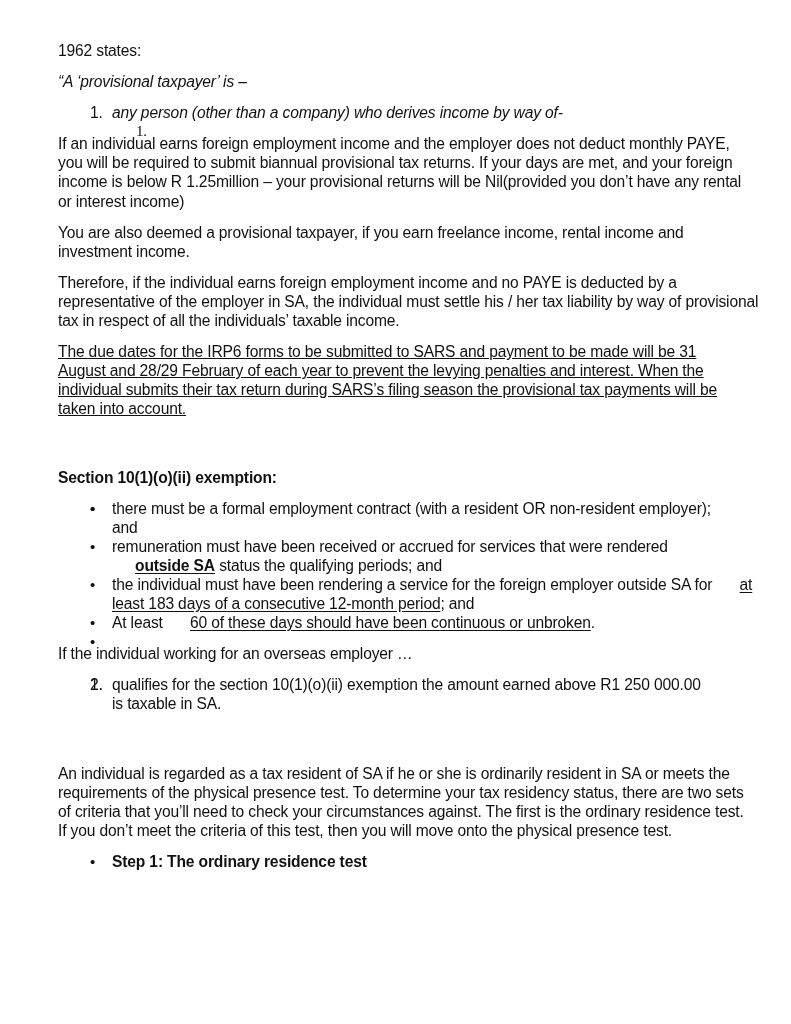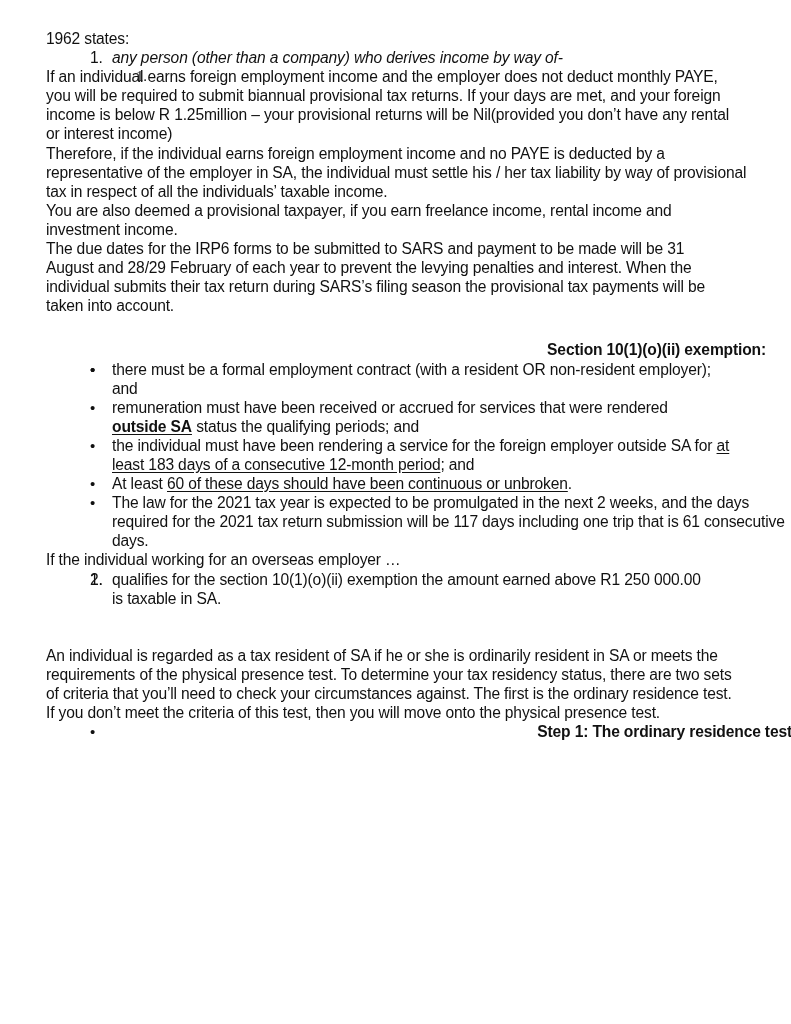--- a/index.html
+++ b/index.html
@@ -17,24 +17,24 @@
     }
     .page {
       position: absolute;
       left: 46px;
       top: 29px;
       width: 720px;
       font-size: 15.6px;
       line-height: 19.1px;
       letter-spacing: -0.15px;
     }
-    p { margin: 0; }
+    p { margin: 12px; }
     .italic { font-style: italic; }
-    .bold { font-weight: bold; text-align: right; }
-    .u { text-decoration: underline; text-underline-offset: 2px; }
+    .bold { font-weight: bold; }
+    .u { text-decoration: underline; text-underline-offset: 2px; margin-left: 23px; }
     .lvl1 {
       padding-left: 66px;
       position: relative;
     }
     .lvl1 .marker {
       position: absolute;
       left: 44px;
       top: 0;
     }
     .lvl1 .bullet {
@@ -56,32 +56,33 @@
       font-size: 15px;
     }
     .gap-xl { height: 25px; }
   </style>
 </head>
 <body>
 
 <div class="page">
 
   <p>1962 states:</p>
+  <p class="italic">“A ‘provisional taxpayer’ is –</p>
   <div class="lvl1 italic">
     <span class="marker" style="font-style:normal">1.</span>
     <span>any person (other than a company) who derives income by way of-</span>
   </div>
   <div class="lvl2 italic" style="width:520px;">
     <span class="marker">1.</span>
   </div>
 
   <p style="width:700px;">If an individual earns foreign employment income and the employer does not deduct monthly PAYE, you will be required to submit biannual provisional tax returns. If your days are met, and your foreign income is below R 1.25million – your provisional returns will be Nil(provided you don’t have any rental or interest income)</p>
+  <p style="width:702px;">You are also deemed a provisional taxpayer, if you earn freelance income, rental income and investment income.</p>
   <p style="width:702px;">Therefore, if the individual earns foreign employment income and no PAYE is deducted by a representative of the employer in SA, the individual must settle his / her tax liability by way of provisional tax in respect of all the individuals’ taxable income.</p>
-  <p style="width:702px;">You are also deemed a provisional taxpayer, if you earn freelance income, rental income and investment income.</p>
-  <p style="width:660px;">The due dates for the IRP6 forms to be submitted to SARS and payment to be made will be 31 August and 28/29 February of each year to prevent the levying penalties and interest.  When the individual submits their tax return during SARS’s filing season the provisional tax payments will be taken into account.</p>
+  <p style="width:660px;text-decoration:underline;">The due dates for the IRP6 forms to be submitted to SARS and payment to be made will be 31 August and 28/29 February of each year to prevent the levying penalties and interest.  When the individual submits their tax return during SARS’s filing season the provisional tax payments will be taken into account.</p>
 
   <div class="gap-xl"></div>
 
   <p class="bold">Section 10(1)(o)(ii) exemption:</p>
 
   <div class="lvl1">
     <span class="bullet">•</span>
   </div>
   <div class="lvl1" style="width:600px;">
     <span class="bullet">•</span>
@@ -94,21 +95,20 @@
   <div class="lvl1" style="width:650px;">
     <span class="bullet">•</span>
     <span>the individual must have been rendering a service for the foreign employer outside SA for </span><span class="u">at least 183 days of a consecutive 12-month period</span><span>; and</span>
   </div>
   <div class="lvl1">
     <span class="bullet">•</span>
     <span>At least </span><span class="u">60 of these days should have been continuous or unbroken</span><span>.</span>
   </div>
   <div class="lvl1" style="width:680px;">
     <span class="bullet">•</span>
-    <span>The law for the 2021 tax year is expected to be promulgated in the next 2 weeks, and the days required for the 2021 tax return submission will be 117 days including one trip that is 61 consecutive days.</span>
   </div>
 
   <p>If the individual working for an overseas employer …</p>
   <div class="lvl1" style="width:680px;">
     <span class="marker">1.</span>
   </div>
   <div class="lvl1" style="width:600px;">
     <span class="marker">2.</span>
     <span>qualifies for the section 10(1)(o)(ii) exemption the amount earned above R1 250 000.00 is taxable in SA.</span>
   </div>

